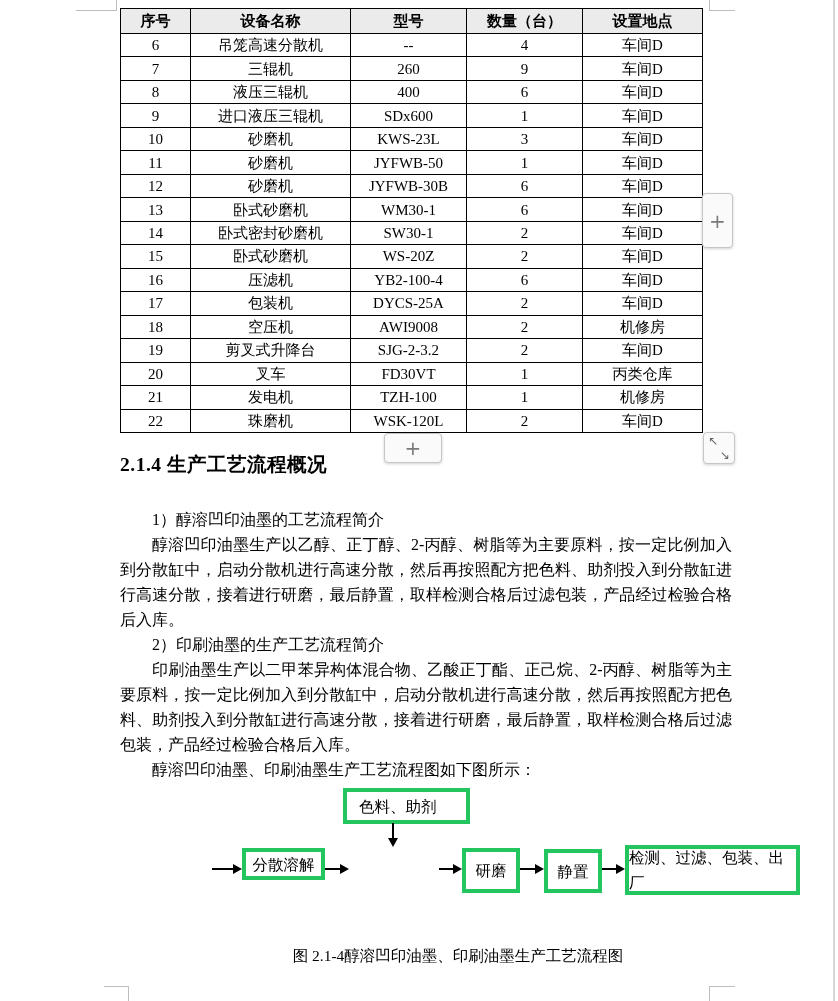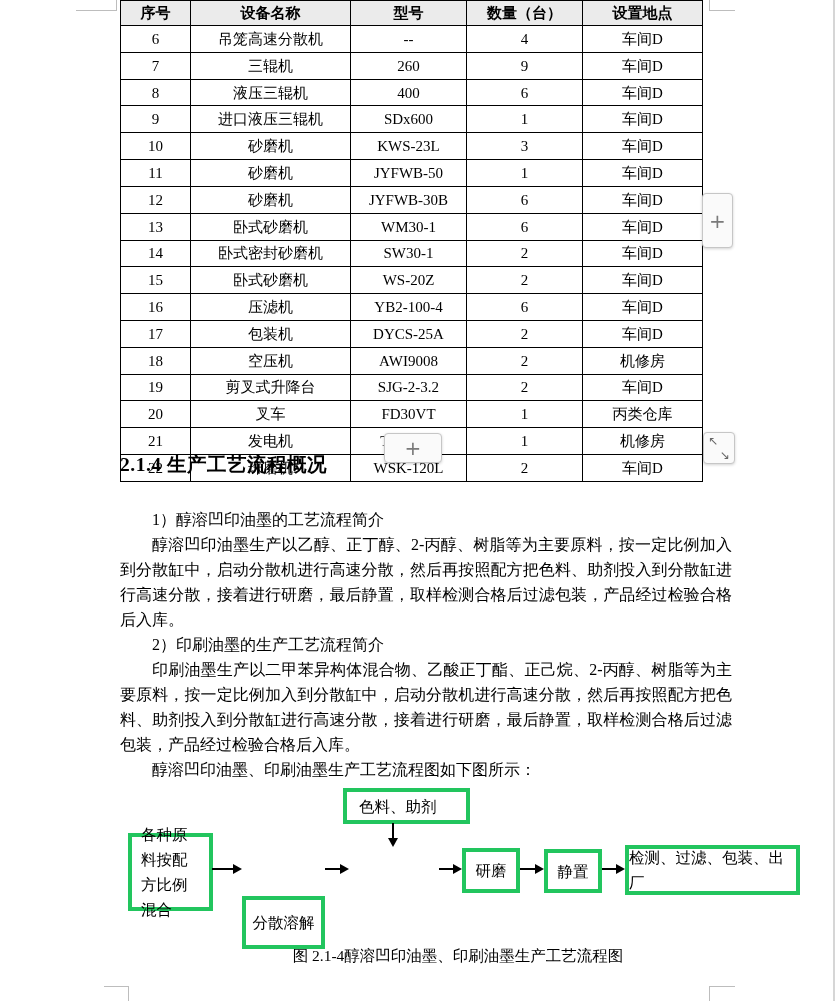--- a/index.html
+++ b/index.html
@@ -2,21 +2,21 @@
 <html><head>
 <meta charset="utf-8">
 <style>
   html,body{margin:0;padding:0;background:#ffffff;}
   .screen{
     position:relative;width:838px;height:1001px;background:#ffffff;overflow:hidden;
     font-family:"Liberation Serif","DejaVu Serif",serif;color:#000;
   }
   
   table.equip{
-    position:absolute;left:120px;top:0;width:582px;height:482px;
+    position:absolute;left:120px;top:8px;width:582px;height:425px;
     border-collapse:collapse;table-layout:fixed;padding-left:45px;
   }
   table.equip th,table.equip td{
     border:1.5px solid #000;text-align:center;vertical-align:middle;
     font-size:15px;padding:0;height:22px;line-height:22px;
     white-space:nowrap;overflow:hidden;
   }
   table.equip th{background:#ebebeb;font-weight:bold;height:24px;}
   
   .ctrl{
@@ -42,21 +42,21 @@
   }
   .paras p{margin:0;text-indent:2em;}
   
   .fbox{
     position:absolute;border:4px solid #22c55e;background:#fff;
     display:flex;align-items:center;justify-content:center;
     font-size:15.5px;line-height:25px;box-sizing:border-box;
   }
   .fb-colorant{left:343px;top:788px;width:127px;height:36px;justify-content:flex-start;padding-left:12px;}
   .fb-materials{left:128px;top:833px;width:85px;height:78px;justify-content:flex-start;padding:0 9px;text-align:left;}
-  .fb-disperse{left:242px;top:896px;width:83px;height:53px;text-align:center;}
+  .fb-disperse{left:242px;top:848px;width:83px;height:32px;text-align:center;}
   .fb-highspeed{left:349px;top:846px;width:90px;height:50px;justify-content:flex-start;padding-left:13px;}
   .fb-grind{left:462px;top:848px;width:58px;height:45px;}
   .fb-still{left:544px;top:849px;width:58px;height:44px;}
   .fb-final{left:625px;top:845px;width:175px;height:50px;}
   .harrow{position:absolute;height:2px;background:#000;top:868px;}
   .harrow::after{
     content:"";position:absolute;right:-9px;top:-4.5px;
     border-left:9px solid #000;border-top:5.5px solid transparent;border-bottom:5.5px solid transparent;
   }
   .va-line{position:absolute;left:392px;top:823px;width:2px;height:16px;background:#000;}
@@ -242,21 +242,20 @@
 
   <div class="paras" id="paras">
       <p>1）醇溶凹印油墨的工艺流程简介</p>
       <p>醇溶凹印油墨生产以乙醇、正丁醇、2-丙醇、树脂等为主要原料，按一定比例加入到分散缸中，启动分散机进行高速分散，然后再按照配方把色料、助剂投入到分散缸进行高速分散，接着进行研磨，最后静置，取样检测合格后过滤包装，产品经过检验合格后入库。</p>
       <p>2）印刷油墨的生产工艺流程简介</p>
       <p>印刷油墨生产以二甲苯异构体混合物、乙酸正丁酯、正己烷、2-丙醇、树脂等为主要原料，按一定比例加入到分散缸中，启动分散机进行高速分散，然后再按照配方把色料、助剂投入到分散缸进行高速分散，接着进行研磨，最后静置，取样检测合格后过滤包装，产品经过检验合格后入库。</p>
       <p>醇溶凹印油墨、印刷油墨生产工艺流程图如下图所示：</p>
     </div>
 
   <div class="fbox fb-colorant">色料、助剂</div>
-  <div class="fbox fb-materials">各种原料按配方比例混合</div>
   <div class="fbox fb-disperse">分散溶解</div>
   <div class="fbox fb-grind">研磨</div>
   <div class="fbox fb-still">静置</div>
   <div class="fbox fb-final">检测、过滤、包装、出厂</div>
 
   <div class="harrow" style="left:212px;width:21px;"></div>
   <div class="harrow" style="left:325px;width:15px;"></div>
   <div class="harrow" style="left:439px;width:14px;"></div>
   <div class="harrow" style="left:520px;width:15px;"></div>
   <div class="harrow" style="left:602px;width:14px;"></div>

